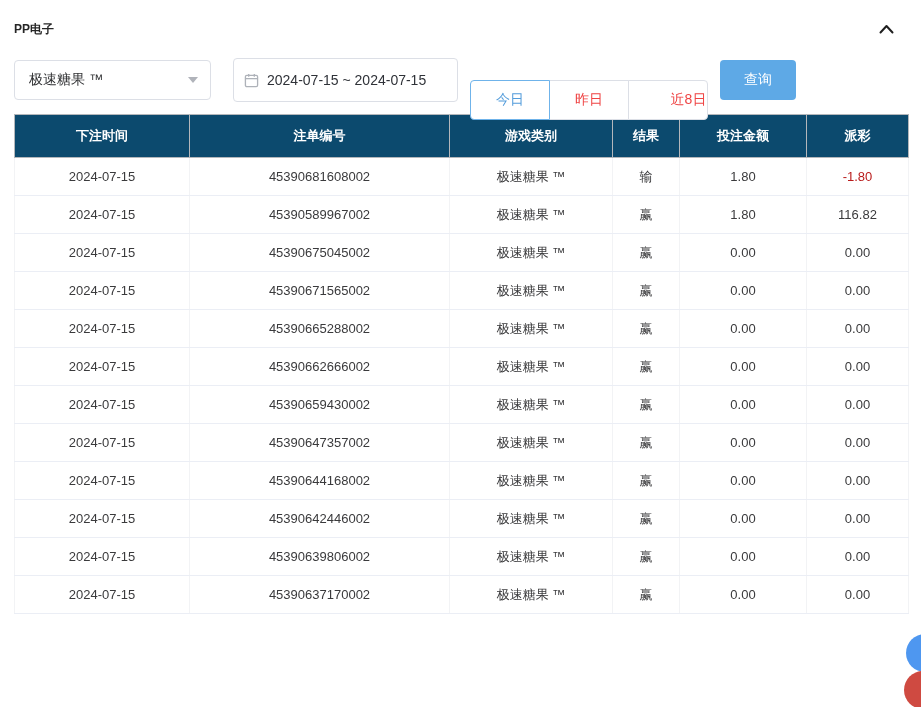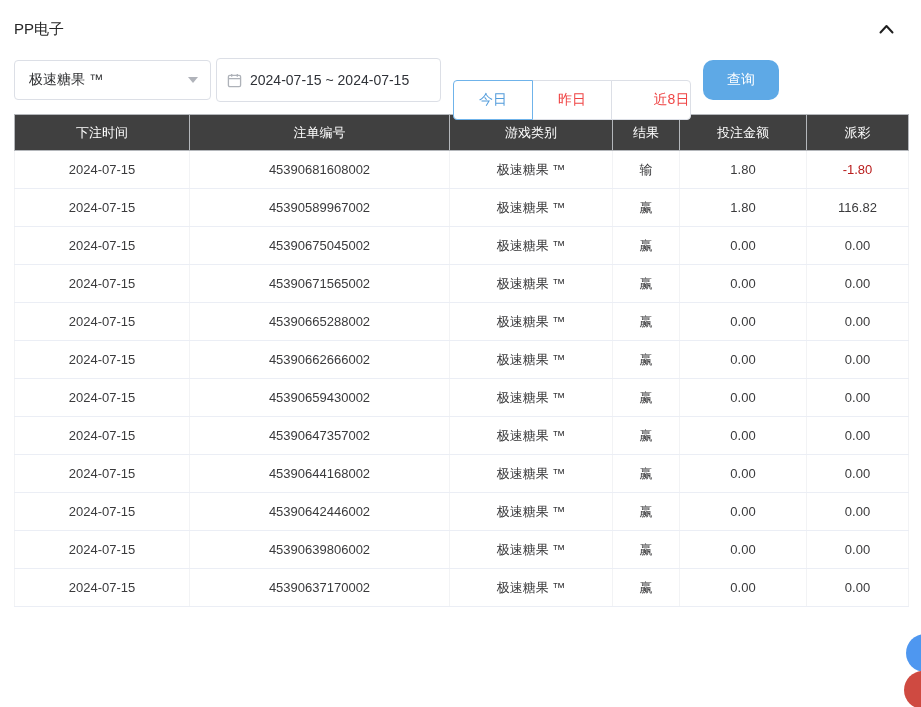--- a/index.html
+++ b/index.html
@@ -6,69 +6,69 @@
   html, body {
     width: 921px; height: 707px; overflow: hidden;
     background: #ffffff;
     font-family: "Liberation Sans", "DejaVu Sans", sans-serif;
     color: #303133;
   }
   .page { position: relative; width: 921px; height: 707px; padding: 14px 13px 0 14px; }
 
   
   .panel-header { display: flex; justify-content: space-between; align-items: center; height: 30px; }
-  .title { font-size: 15px; font-weight: normal; color: #262626; }
+  .title { font-size: 12px; font-weight: bold; color: #262626; }
   .collapse-btn { cursor: pointer; margin-right: 14px; display: flex; align-items: center; }
 
   
   .filter-row { display: flex; align-items: center; margin-top: 16px; height: 40px; }
   .select {
     width: 197px; height: 40px; border: 1px solid #dcdfe6; border-radius: 4px;
     display: flex; align-items: center; justify-content: space-between;
     padding: 0 12px 0 14px; font-size: 14px; cursor: pointer; background: #fff;
   }
   .caret-down {
     width: 0; height: 0; border-left: 5px solid transparent; border-right: 5px solid transparent;
     border-top: 6px solid #b0b3ba;
   }
   .date-input {
     width: 225px; height: 44px; border: 1px solid #dcdfe6; border-radius: 4px;
-    display: flex; align-items: center; padding: 0 10px; margin-left: 5px;
+    display: flex; align-items: center; padding: 0 10px; margin-left: 22px;
     font-size: 14px; cursor: pointer; background: #fff; color: #2f3238;
   }
   .date-input .cal { display: flex; align-items: center; margin-right: 8px; }
   .btn-group { display: flex; margin-left: 12px; margin-top: 40px; }
   .qbtn {
     width: 80px; height: 40px; background: #fff; border: 1px solid #dcdfe6;
     font-size: 14px; color: #ef4444; cursor: pointer;
     font-family: "Liberation Sans", "DejaVu Sans", sans-serif;
   }
   .qbtn + .qbtn { margin-left: -1px; }
   .qbtn:first-child { border-radius: 4px 0 0 4px; }
   .qbtn:last-child { border-radius: 0 4px 4px 0; padding-left: 41px; }
   .qbtn.active { border: 1px solid #6fb3ea; color: #539cdb; position: relative; z-index: 1; }
   .search-btn {
     width: 76px; height: 40px; margin-left: 12px; background: #5ea9e6; color: #fff;
-    border: none; border-radius: 10px; font-size: 14px; cursor: pointer;
+    border: none; border-radius: 4px; font-size: 14px; cursor: pointer;
     font-family: "Liberation Sans", "DejaVu Sans", sans-serif;
   }
 
   
   table { border-collapse: collapse; width: 894px; table-layout: fixed; }
 
   .summary-table { margin-top: 20px; }
   .summary-table th, .summary-table td {
     border: 1px solid #e9ebee; text-align: center; font-weight: normal; font-size: 14px;
   }
   .summary-table th { background: #efeff1; height: 38px; color: #303133; }
   .summary-table td { height: 41px; background: #fff; color: #303133; }
 
   .bet-table { margin-top: 14px; font-size: 13px; }
   .bet-table th {
-    background: #404040; color: #ffffff; height: 36px; font-weight: normal;
+    background: #0c4a6e; color: #ffffff; height: 43px; font-weight: bold;
     border: 1px solid #b4b7bb; font-size: 13px;
   }
   .bet-table td {
     height: 38px; text-align: center; color: #3a3a3c;
     border-bottom: 1px solid #ebeef5; border-left: 1px solid #f2f3f5; border-right: 1px solid #f2f3f5;
   }
   .bet-table td.neg { color: #b91c1c; }
 
   
   .fab { position: absolute; border-radius: 50%; cursor: pointer; }

